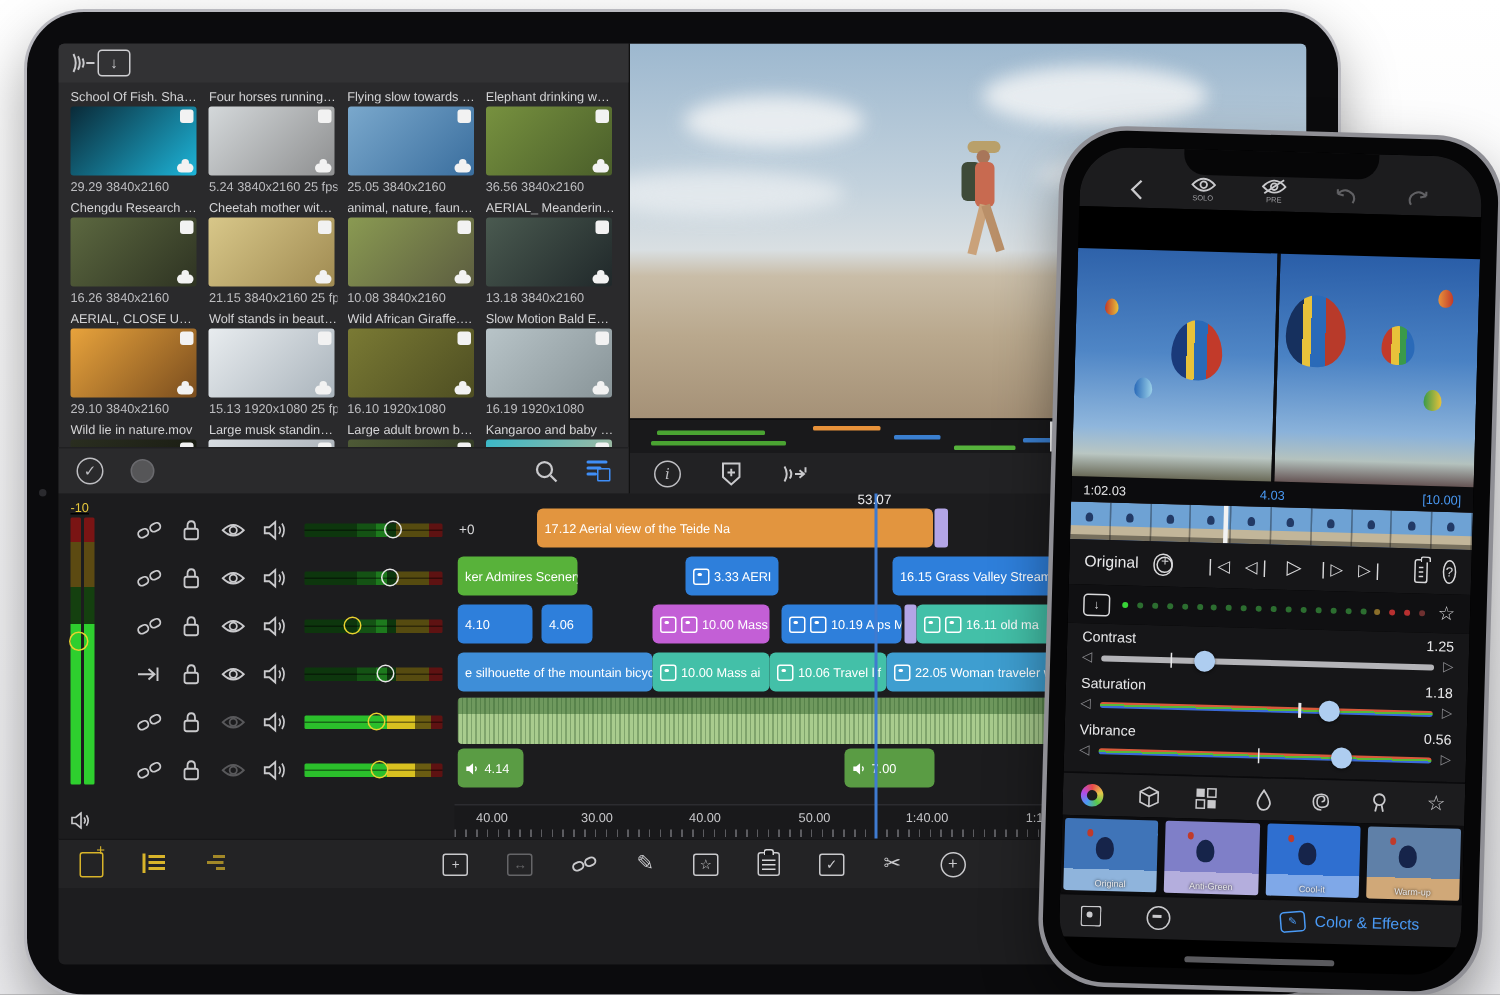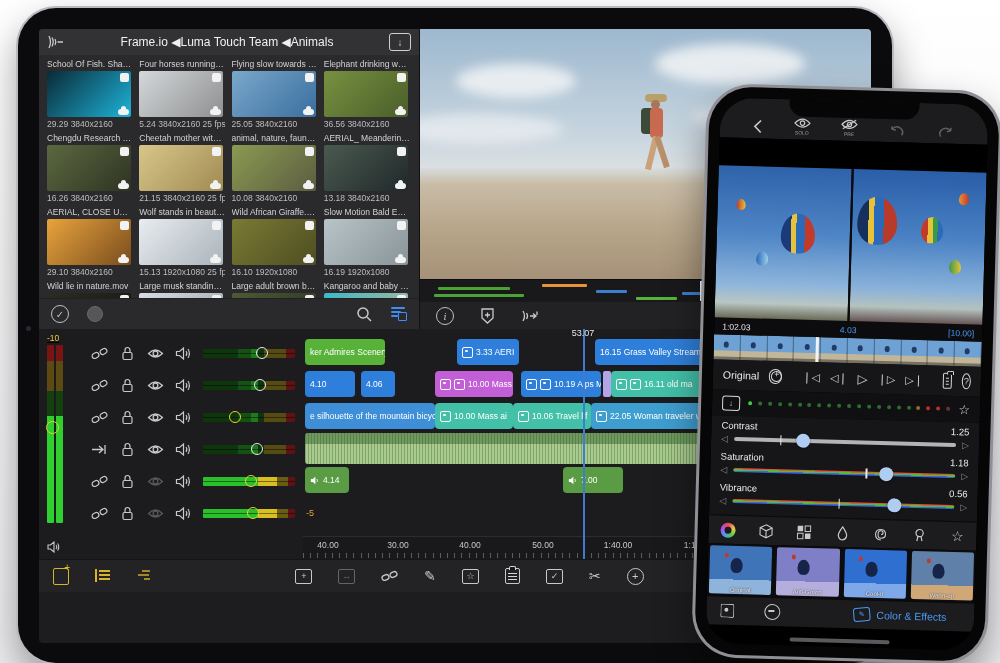--- a/index.html
+++ b/index.html
@@ -209,21 +209,20 @@
     <div class="ipad-screen">
 
 
       <div class="workspace">
 
         <div class="media">
           <div class="media-head">
             <svg width="18" height="14" viewBox="0 0 18 14">
               <path d="M2 1 Q5 7 2 13 M5 2.5 Q7.4 7 5 11.5 M8 4 Q9.6 7 8 10 M10.5 7 H16" stroke="#c9c9cc" stroke-width="1.3" fill="none"></path>
             </svg>
-            <div class="media-title">Frame.io ◀Luma Touch Team ◀Animals</div>
             <div class="dl-btn">↓</div>
           </div>
           <div class="media-grid">
               <div class="mclip">
     <div class="mname">School Of Fish. Sharks...</div>
     <div class="mthumb" style="background:linear-gradient(135deg,#0a2a38,#1db4d8)">
       <span class="msq"></span>
       <span class="mcloud"></span>
     </div>
     <div class="mmeta">29.29  3840x2160</div>
@@ -608,20 +607,26 @@
                 </svg>
               </span>
     <span class="tmeter bright">
       <span class="tknob" style="left:44px;border-color:#e8d22f"></span>
     </span>
     <span class="tdb" style="color:#e0a43c">-5</span>
   </div>
           </div>
         <div class="clipsarea">
             <div class="crow">
+              <span class="clip " style="left:53px;width:264px;background-color:#e2953f">
+                <span>17.12   Aerial view of the Teide Na</span>
+              </span>
+              <span class="clip trans" style="left:318px;width:9px;background:#b3a5e6"></span>
+            </div>
+            <div class="crow">
               <span class="clip " style="left:0px;width:80px;background-color:#58b23a">
                 <span>ker Admires Scenery</span>
               </span>
               <span class="clip " style="left:152px;width:62px;background-color:#2e7fdb">
                 <span class="fx"></span>
                 <span>3.33   AERI</span>
               </span>
               <span class="clip " style="left:290px;width:288px;background-color:#2e7fdb">
                 <span>16.15   Grass Valley Stream Tra</span>
               </span>

